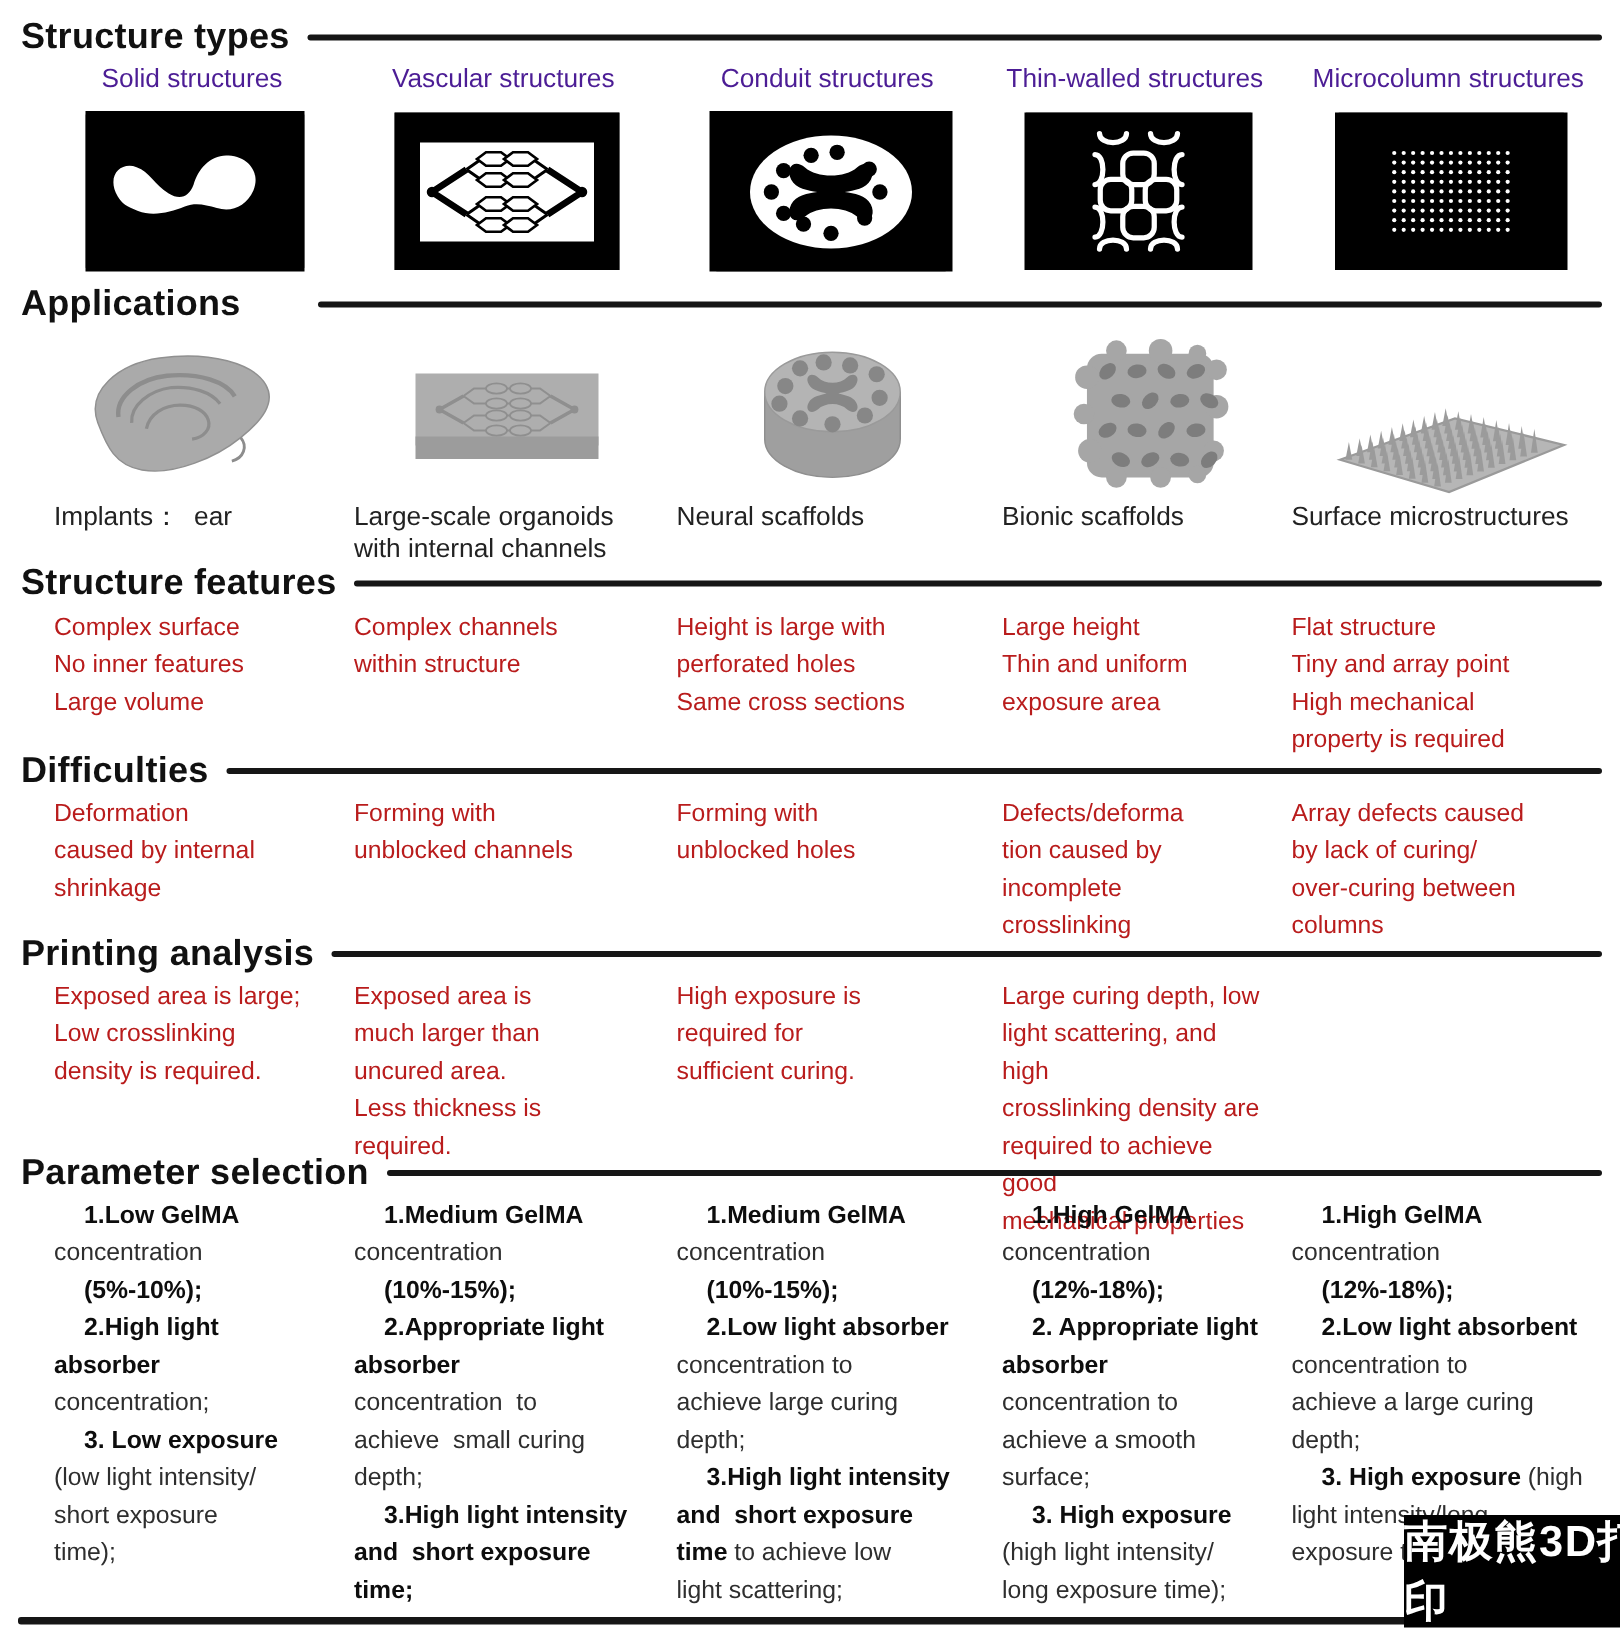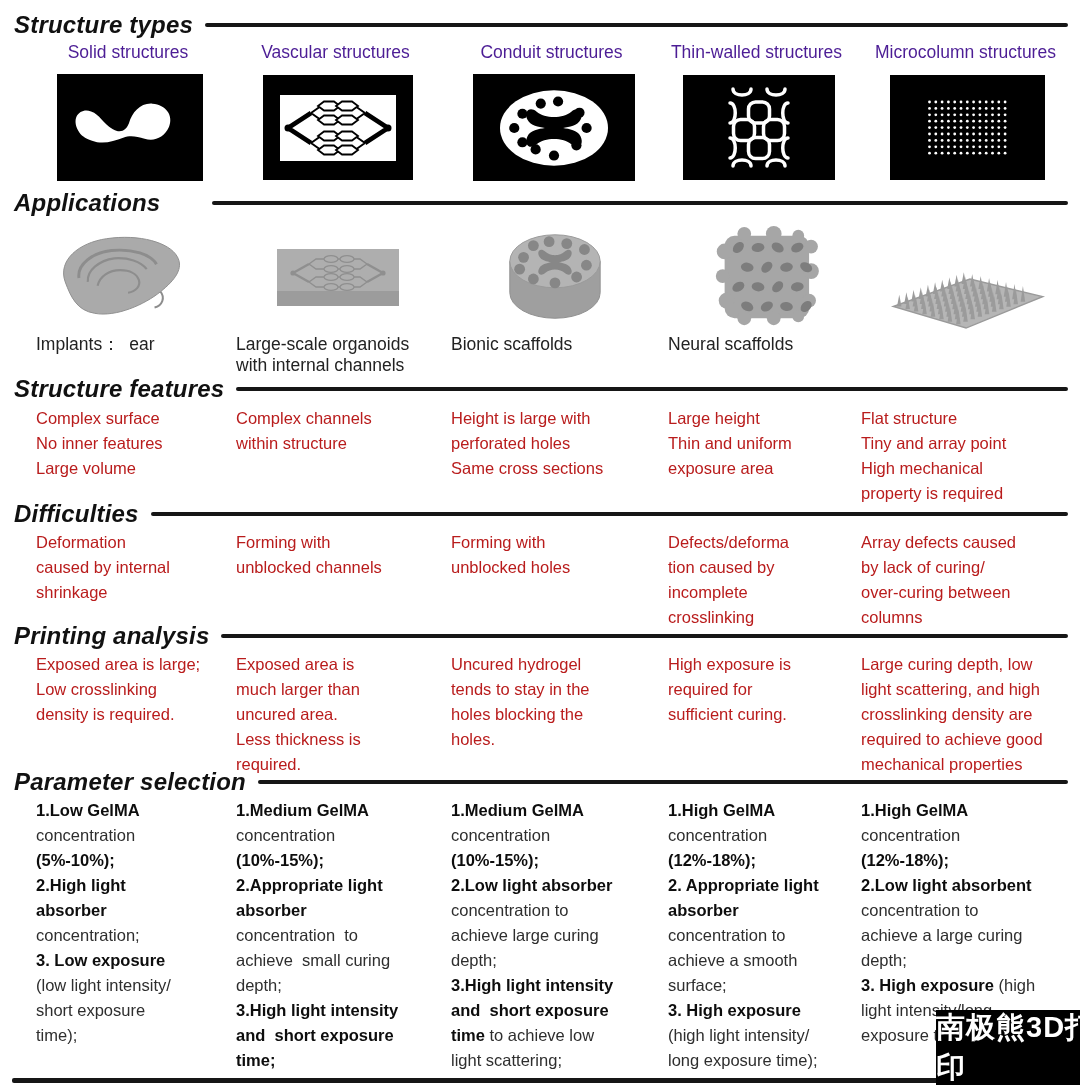--- a/index.html
+++ b/index.html
@@ -5,40 +5,40 @@
   html,body{margin:0;padding:0;}
   body{
     width:1080px;height:1090px;position:relative;background:#fff;
     font-family:"Liberation Sans", sans-serif;color:#2e2e2e;overflow:hidden;
   }
   .row{display:grid;grid-template-columns:200px 215px 217px 193px 225px;
        padding-left:30px;box-sizing:border-box;}
   .cell{padding:2px 10px 0 6px;box-sizing:border-box;}
   .imgcell{display:flex;align-items:center;justify-content:center;padding:0;}
   .sec{display:flex;align-items:center;padding:0 12px 0 14px;height:30px;}
-  .sec .t{font-style:italic;font-weight:bold;font-size:24px;color:#111;
+  .sec .t{font-weight:bold;font-size:24px;color:#111;
           white-space:nowrap;padding-right:12px;letter-spacing:0.2px;}
   .sec .line{flex:1;height:4px;background:#161616;border-radius:2px;}
   .sec1{margin-top:10px;}
   .sec2{margin-top:6px;gap:40px;}
   .sec4,.sec5,.sec6{height:28px;}
   .row-typelabels{height:26px;margin-top:2px;}
   .row-typelabels .cell{text-align:center;font-size:17.5px;color:#4c1d95;padding-top:0;}
   .row-typeimgs{height:110px;margin-top:4px;}
   .row-appimgs{height:110px;margin-top:4px;}
   .row-applabels{height:42px;}
   .row-applabels .cell{text-align:left;font-size:17.5px;line-height:21px;color:#222;
                        white-space:pre-wrap;}
   .row-features{height:96px;}
   .row-diff{height:94px;}
   .row-analysis{height:118px;}
   .row-params{height:282px;}
   .txt{font-size:16.5px;line-height:25px;white-space:pre-wrap;color:#b91c1c;}
   .param{font-size:16.5px;line-height:25px;white-space:pre-wrap;color:#2e2e2e;}
-  .param .b{font-weight:bold;color:#0d0d0d;}
+  .param .b{font-weight:bold;color:#0d0d0d;margin-left:20px;}
   .sbox{background:#000;display:block;}
   .bottom-line{position:absolute;left:12px;right:12px;top:1078px;height:5px;
                background:#161616;border-radius:2px;}
   .watermark{position:absolute;left:936px;top:1010px;width:184px;height:75px;
              background:#000;color:#fff;display:flex;align-items:center;justify-content:center;
              font-size:29px;font-weight:bold;letter-spacing:1px;z-index:5;}
 </style>
 </head>
 <body>
 
@@ -427,22 +427,23 @@
           <polygon points="143.6,81.25 148.20000000000002,81.25 145.9,65.05"></polygon>
         </g>
     </svg>
   </div>
 </div>
 
 <div class="row row-applabels">
   <div class="cell">Implants：  ear</div>
   <div class="cell">Large-scale organoids
 with internal channels</div>
+  <div class="cell">Neural scaffolds</div>
   <div class="cell">Bionic scaffolds</div>
-  <div class="cell">Neural scaffolds</div>
+  <div class="cell">Surface microstructures</div>
 </div>
 
 <div class="sec sec3">
   <span class="t">Structure features</span>
   <span class="line"></span>
 </div>
 
 <div class="row row-features">
   <div class="cell txt">Complex surface
 No inner features
@@ -491,24 +492,20 @@
 
 <div class="row row-analysis">
   <div class="cell txt">Exposed area is large;
 Low crosslinking
 density is required.</div>
   <div class="cell txt">Exposed area is
 much larger than
 uncured area.
 Less thickness is
 required.</div>
-  <div class="cell txt">Uncured hydrogel
-tends to stay in the
-holes blocking the
-holes.</div>
   <div class="cell txt">High exposure is
 required for
 sufficient curing.</div>
   <div class="cell txt">Large curing depth, low
 light scattering, and high
 crosslinking density are
 required to achieve good
 mechanical properties</div>
 </div>
 

